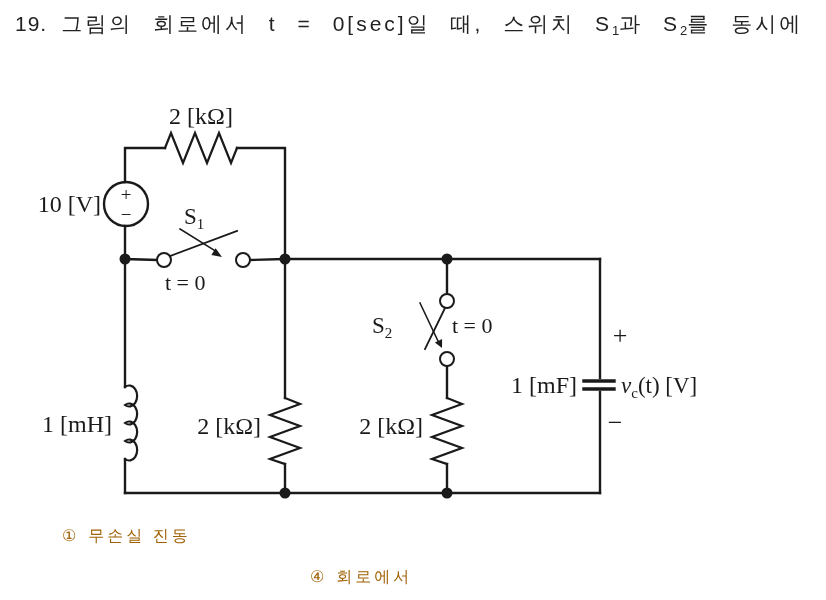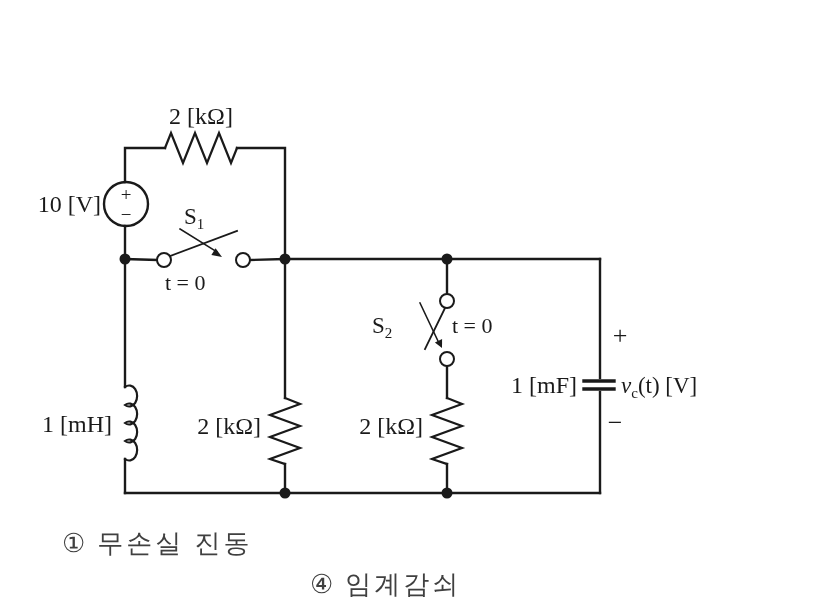--- a/index.html
+++ b/index.html
@@ -9,32 +9,35 @@
   }
   .qline{
     position:absolute;white-space:nowrap;
     font-size:21px;letter-spacing:3px;word-spacing:11px;color:#222;
   }
   .qline1{left:15px;top:10px;}
   .qline2{left:62px;top:40px;}
   .qnum{margin-right:14px;letter-spacing:1px;}
   .sub{font-size:13px;vertical-align:-4px;letter-spacing:0;}
   .circuit{position:absolute;left:0;top:0;}
-  .choice{position:absolute;white-space:nowrap;font-size:26px;letter-spacing:3px;color:#404040;}
+  .choice{position:absolute;white-space:nowrap;font-size:16px;letter-spacing:3px;color:#a16207;}
   .choice .cnum{margin-right:12px;letter-spacing:0;}
   .c1{left:62px;top:526px;}
   .c2{left:310px;top:526px;}
   .c3{left:62px;top:567px;}
   .c4{left:310px;top:567px;}
 </style>
 </head>
 <body>
 
 <div class="page">
 
+  <div class="qline qline1">
+    <span class="qnum">19.</span><span>그림의 회로에서 t = 0[sec]일 때, 스위치 S</span><span class="sub">1</span><span>과 S</span><span class="sub">2</span><span>를 동시에</span>
+  </div>
 
   <svg class="circuit" width="826" height="600" viewBox="0 0 826 600" stroke-linecap="square" stroke-linejoin="miter">
 
     <g stroke="#1a1a1a" stroke-width="2.4" fill="none">
       <path d="M125,182 L125,148 L165,148"></path>
       <path d="M237,148 L285,148 L285,259"></path>
       <path d="M125,226 L125,259"></path>
       <path d="M125,259 L157,260"></path>
       <path d="M250,260 L285,259 L600,259"></path>
       <path d="M125,259 L125,387"></path>
@@ -106,16 +109,16 @@
       <text x="620" y="344" text-anchor="middle" font-size="26">+</text>
       <text x="615" y="431" text-anchor="middle" font-size="26">−</text>
       <text x="621" y="393" font-size="23"><tspan font-style="italic">v</tspan><tspan dy="5" font-size="15">c</tspan><tspan dy="-5">(t) [V]</tspan></text>
     </g>
   </svg>
 
   <div class="choice c1">
     <span class="cnum">①</span><span>무손실 진동</span>
   </div>
   <div class="choice c4">
-    <span class="cnum">④</span><span>임계감쇠</span>
+    <span class="cnum">④</span><span>회로에서</span>
   </div>
 
 </div>
 
 </body></html>

